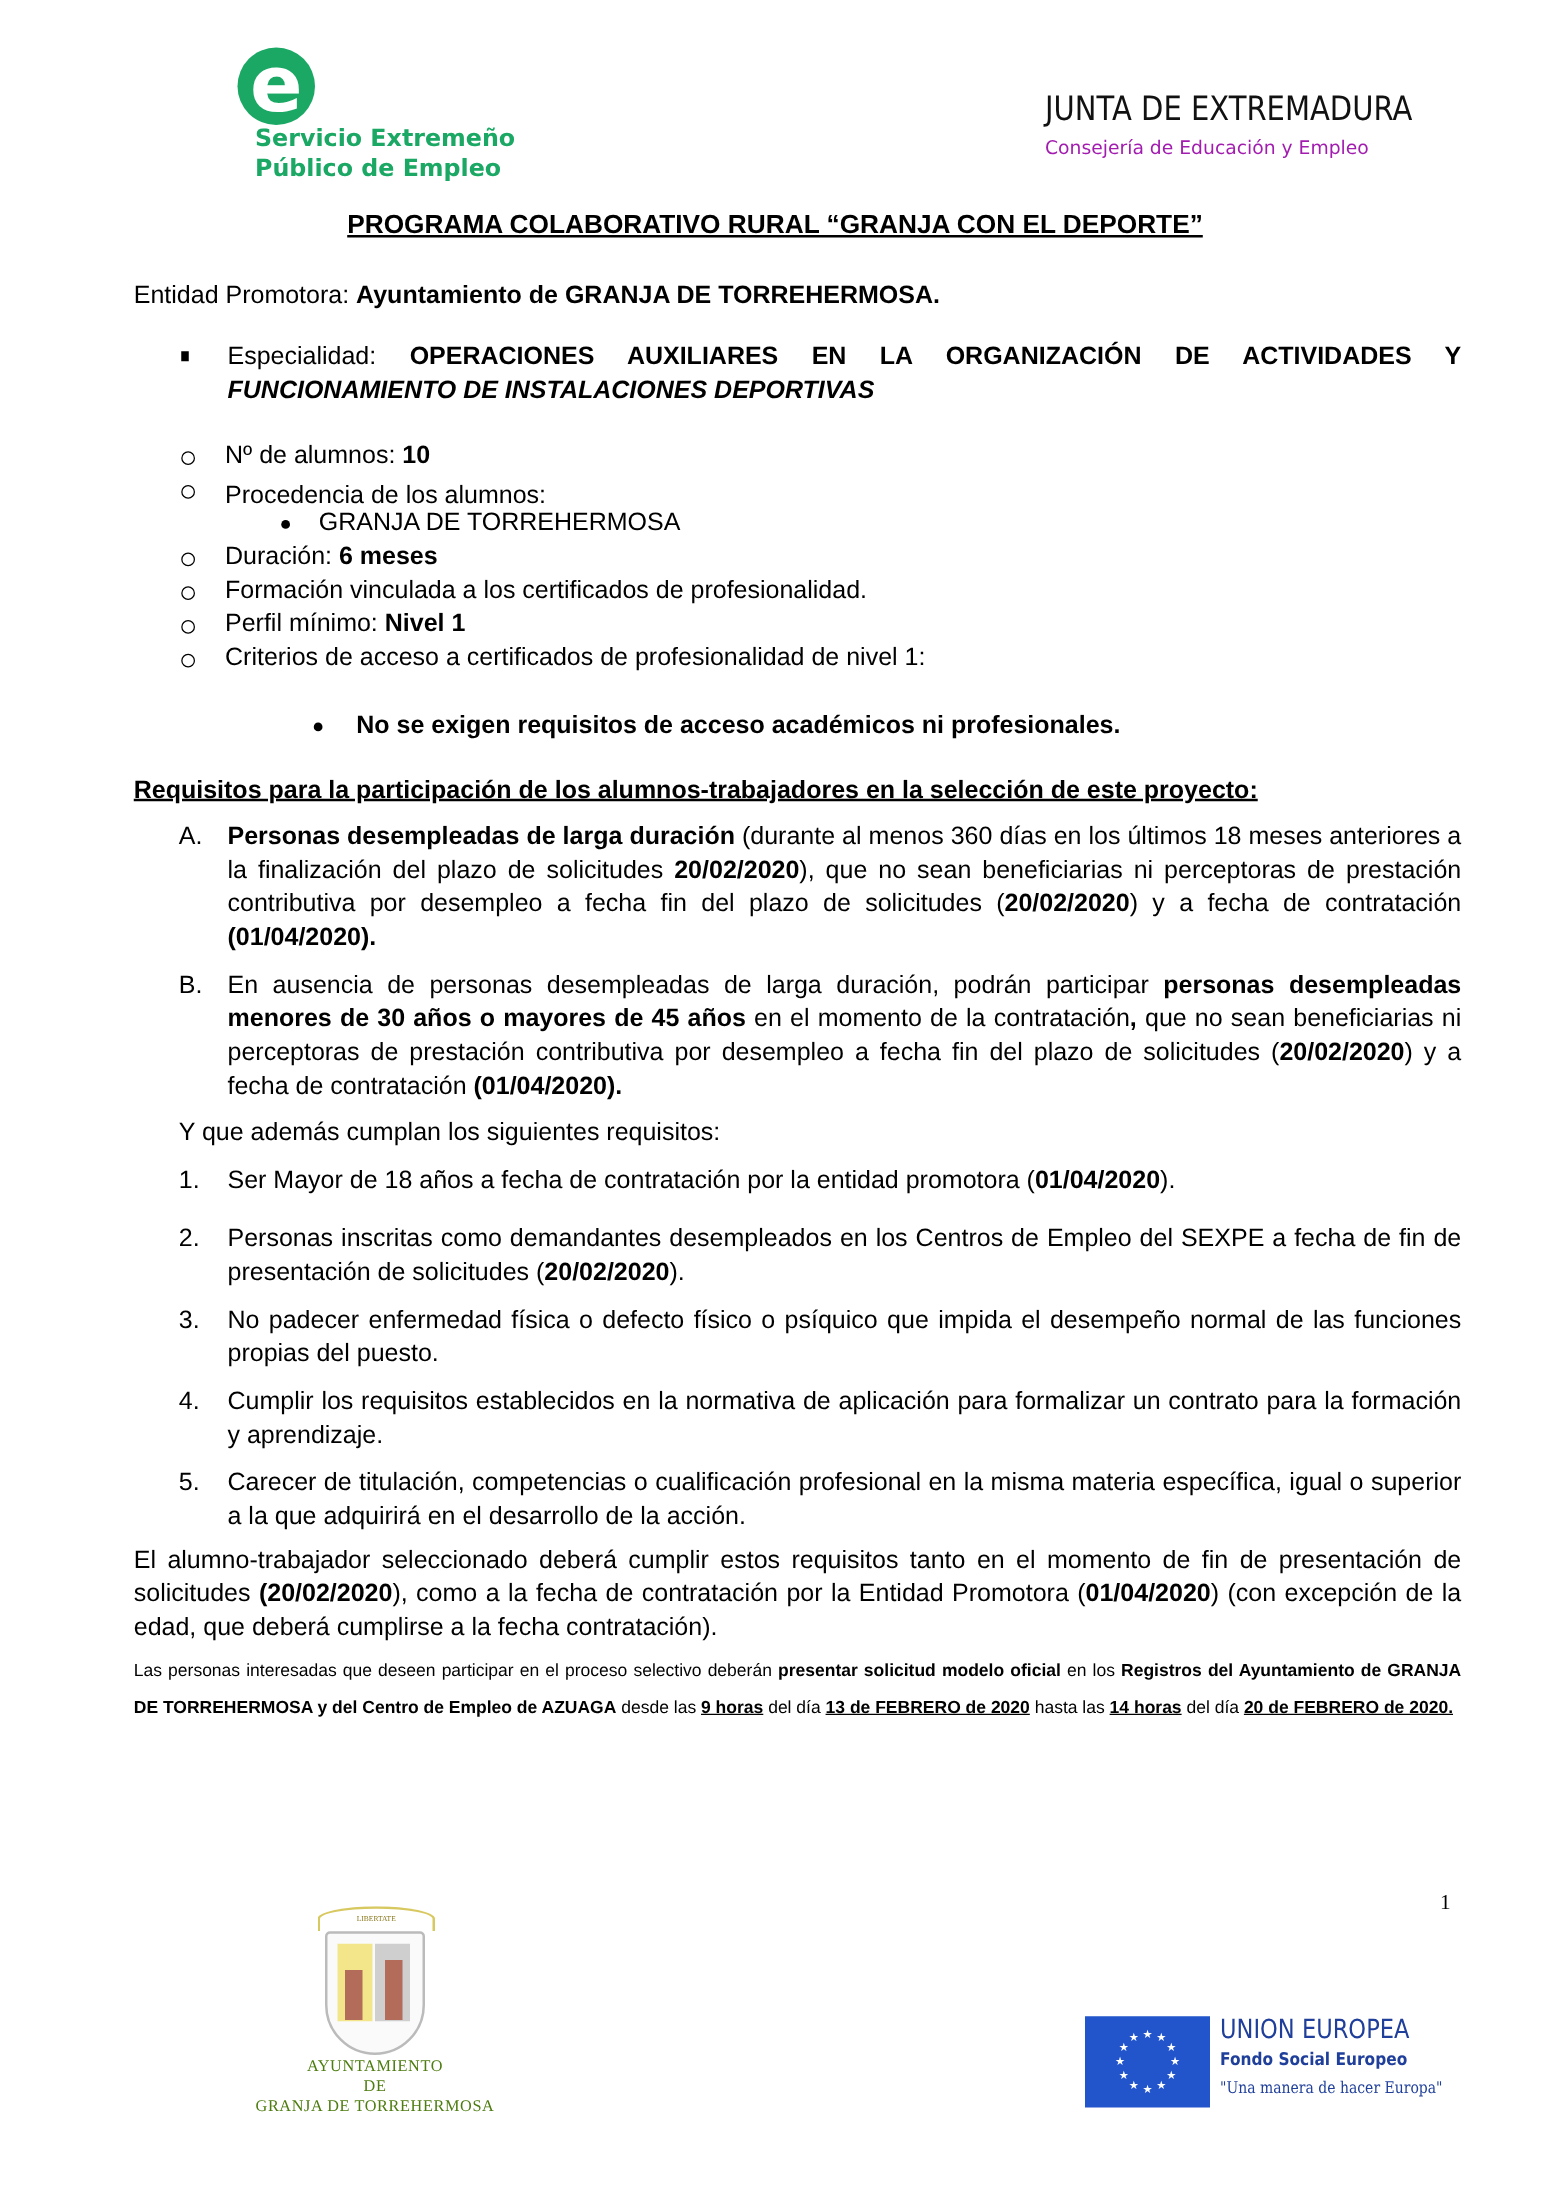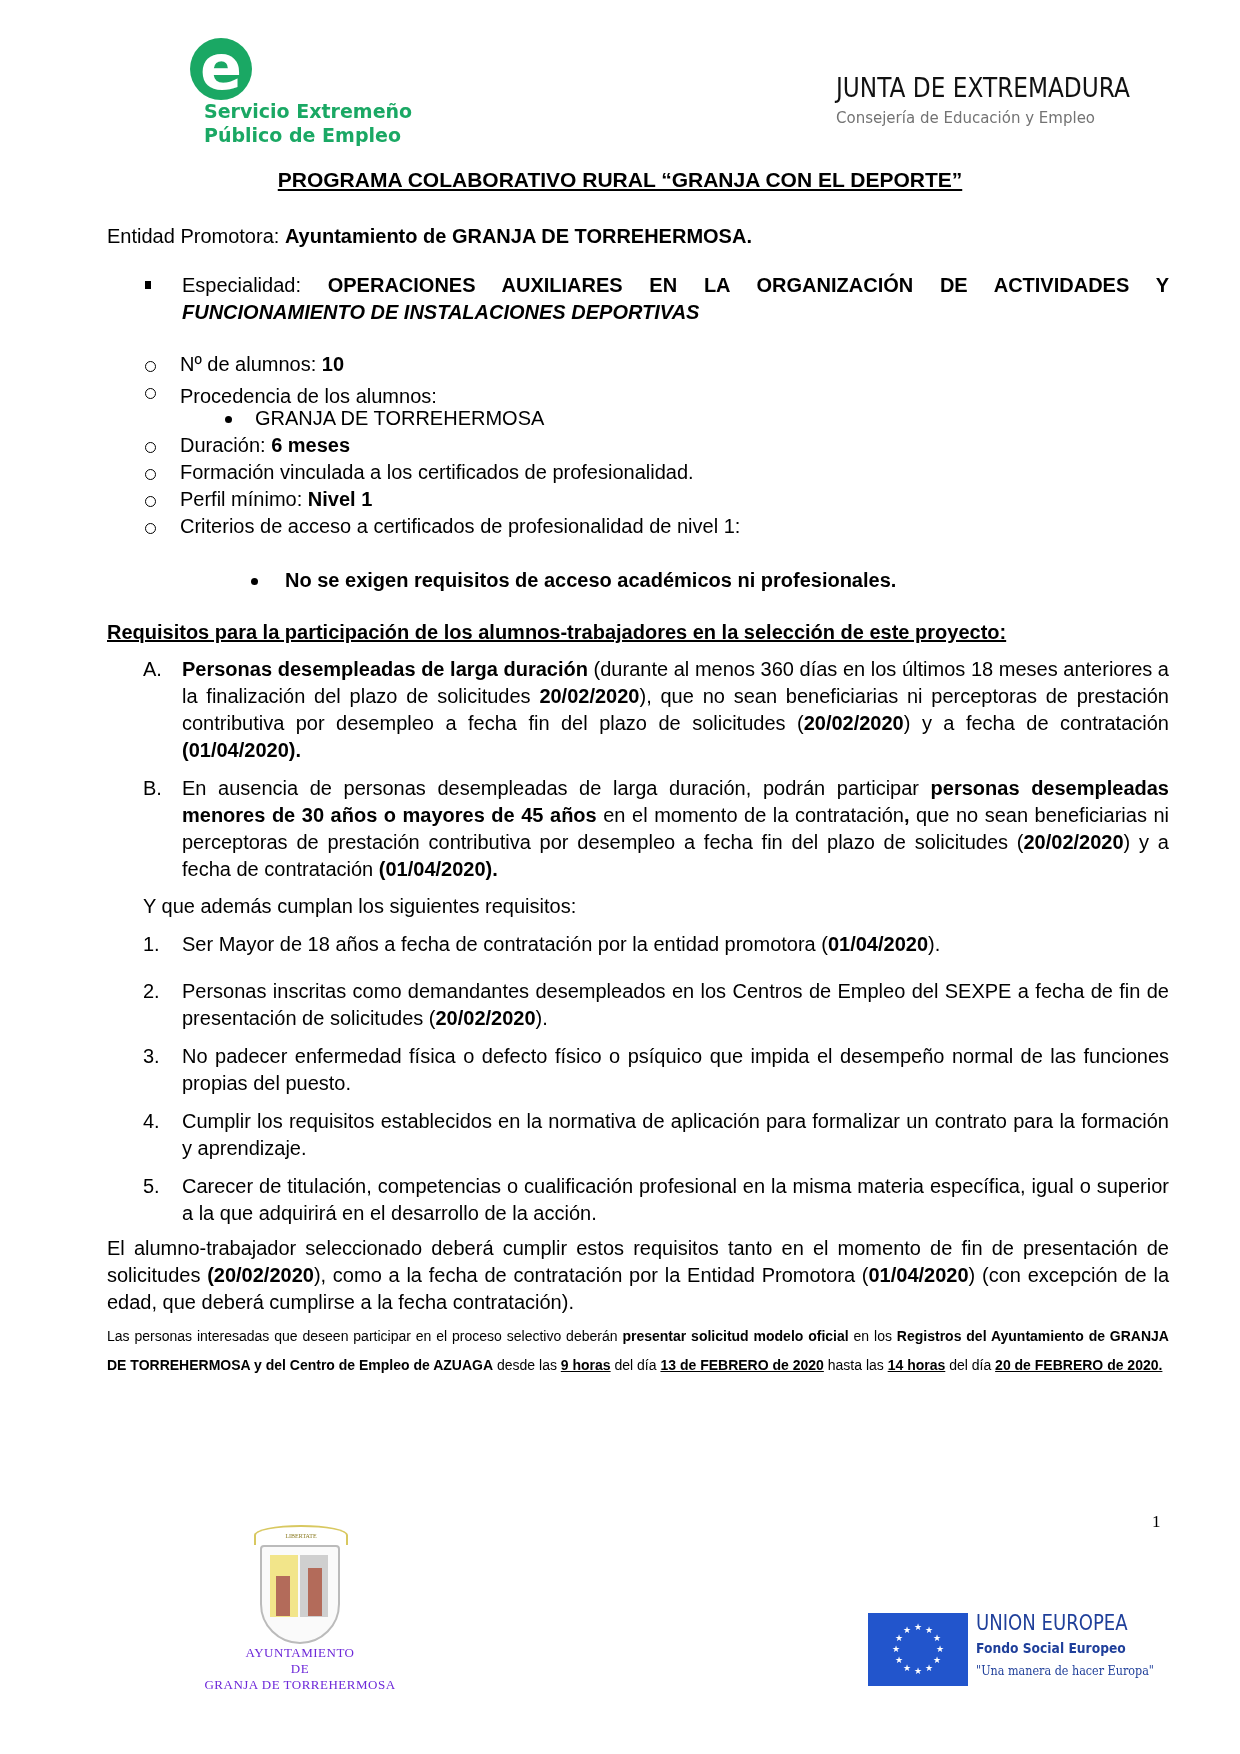--- a/index.html
+++ b/index.html
@@ -14,21 +14,21 @@
   .sexpe-mark .e-glyph { position: absolute; left: 0; top: -9px; width: 62px; text-align: center;
                 font: bold 62px "DejaVu Sans", sans-serif; color: #fff; line-height: 78px; }
   .sexpe-name { position: absolute; left: 66px; top: -4px; font: bold italic 50px "DejaVu Sans", sans-serif;
                 color: #1aa864; letter-spacing: -1px; }
   .sexpe-sub { position: absolute; left: 14px; font: bold 19px "DejaVu Sans", sans-serif; color: #1aa864; }
   .sexpe-sub.l1 { top: 64px; }
   .sexpe-sub.l2 { top: 88px; text-align: center; }
 
   .junta { left: 836px; top: 72px; }
   .junta-title { font: 27px "DejaVu Sans", sans-serif; letter-spacing: 0px; color: #111; transform: scaleX(0.86); transform-origin: left; white-space: nowrap; }
-  .junta-sub { font: 15px "DejaVu Sans", sans-serif; color: #737373; margin-top: 6px; white-space: nowrap; }
+  .junta-sub { font: 15px "DejaVu Sans", sans-serif; color: #a21caf; margin-top: 6px; white-space: nowrap; }
 
   
   .t { position: absolute; font-size: 20px; line-height: 27px; white-space: nowrap; }
   .j { position: absolute; font-size: 20px; line-height: 27px; text-align: justify; text-align-last: left; }
   .jl { text-align-last: justify; }
   b { font-weight: bold; }
   .u { text-decoration: underline; }
 
   .title { left: 0; width: 1240px; top: 166px; text-align: center; font-weight: bold; font-size: 21px; text-decoration: underline; }
 
@@ -40,21 +40,21 @@
 
   
   .ayto { left: 200px; top: 1505px; width: 200px; height: 200px; }
   .shield { position: absolute; left: 60px; top: 40px; width: 76px; height: 95px; border: 2px solid #bbb;
             border-radius: 4px 4px 40px 40px; background: #fafafa; overflow: hidden; }
   .shield .half-l { position: absolute; left: 8px; top: 8px; width: 28px; height: 62px; background: #f2e58a; }
   .shield .half-r { position: absolute; left: 38px; top: 8px; width: 28px; height: 62px; background: #cfcfcf; }
   .shield .tower { position: absolute; bottom: 26px; width: 14px; height: 40px; background: #b36b5a; }
   .ribbon { position: absolute; left: 54px; top: 20px; width: 90px; height: 18px; border-radius: 50% 50% 0 0;
             border: 2px solid #d8c860; border-bottom: none; font: 6px "Liberation Serif", serif; color: #8a7a20; text-align: center; line-height: 18px; }
-  .ayto-text { position: absolute; left: 0; width: 200px; text-align: center; font: 13px "Liberation Serif", serif; color: #6d28d9; letter-spacing: 0.5px; }
+  .ayto-text { position: absolute; left: 0; width: 200px; text-align: center; font: 13px "Liberation Serif", serif; color: #4d7c0f; letter-spacing: 0.5px; }
 
   .ue { left: 868px; top: 1613px; width: 280px; height: 85px; }
   .flag { position: absolute; left: 0; top: 0; width: 100px; height: 73px; background: #2255cc; }
   .star { position: absolute; color: #fff; font-size: 9px; line-height: 9px; }
   .ue-title { position: absolute; left: 108px; top: -2px; font: 21px "DejaVu Sans", sans-serif; color: #1f3f9a; transform: scaleX(0.86); transform-origin: left; white-space: nowrap; }
   .ue-sub { position: absolute; left: 108px; top: 27px; font: bold 14px "DejaVu Sans", sans-serif; color: #1f3f9a; transform: scaleX(0.88); transform-origin: left; white-space: nowrap; }
   .ue-motto { position: absolute; left: 108px; top: 50px; font: 13px "DejaVu Serif", serif; color: #1f3f9a; transform: scaleX(0.86); transform-origin: left; white-space: nowrap; }
 
   .pagenum { position: absolute; left: 1152px; top: 1512px; font: 17px "Liberation Serif", serif; }
 </style>

